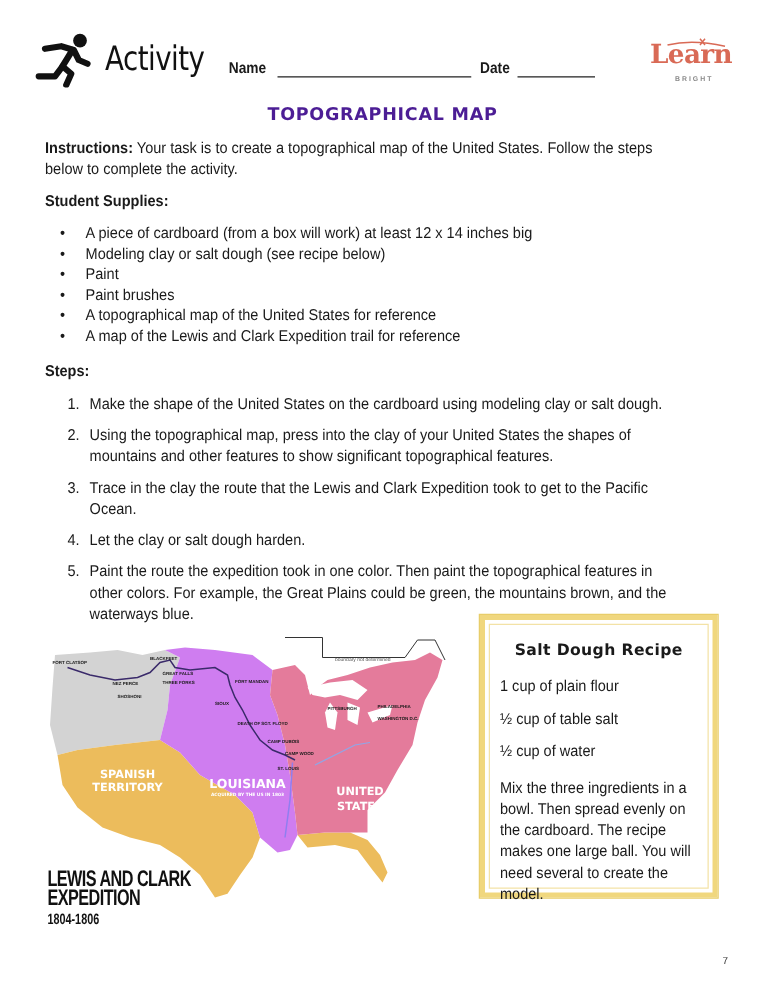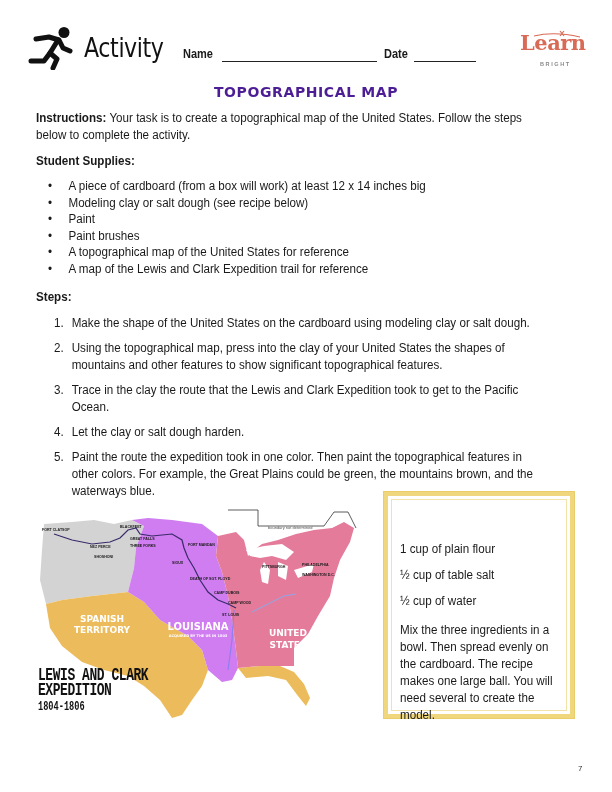--- a/index.html
+++ b/index.html
@@ -45,21 +45,21 @@
   .recipe { left: 384px; top: 492px; width: 190px; height: 226px; border: 4px solid #f0d77e; box-sizing: border-box;
             outline: 1px solid #e8cd6a; }
   .recipe-inner { position: absolute; left: 3px; top: 3px; right: 3px; bottom: 3px; border: 1px solid #f3e2a6; }
   .recipe-title { left: 0; top: 16px; width: 100%; text-align: center; font-family: "DejaVu Sans", sans-serif; font-size: 12.5px;
                   font-weight: bold; letter-spacing: 0.3px; color: #1a1a1a; }
   .recipe-line { left: 12px; font-size: 12.5px; transform: scaleX(0.93); transform-origin: left top; }
   .recipe-desc { left: 12px; top: 126px; width: 180px; font-size: 12.5px; line-height: 17px; transform: scaleX(0.93); transform-origin: left top; }
 
   
   .map { left: 32px; top: 500px; width: 345px; height: 225px; }
-  .map-caption { left: 38px; top: 668px; font-family: Liberation Mono, monospace; font-weight: bold; color: #111; }
+  .map-caption { left: 38px; top: 696px; font-family: Liberation Sans, sans-serif; font-weight: bold; color: #111; }
   .cap1 { font-size: 18px; line-height: 15px; letter-spacing: -0.6px; transform: scaleX(0.72); transform-origin: left top; white-space: nowrap; }
   .cap3 { font-size: 12px; line-height: 12px; transform: scaleX(0.72); transform-origin: left top; margin-top: 3px; }
 
   .page-num { left: 578px; top: 764px; font-size: 8px; color: #333; }
 </style>
 </head>
 <body>
 
 <svg class="abs runner" viewBox="0 0 50 44">
   <circle cx="37" cy="6.5" r="5.5" fill="#111"></circle>
@@ -157,19 +157,20 @@
   </g>
 </svg>
 <div class="abs map-caption">
   <div class="cap1">LEWIS AND CLARK</div>
   <div class="cap1">EXPEDITION</div>
   <div class="cap3">1804-1806</div>
 </div>
 
 <div class="abs recipe">
   <div class="recipe-inner"></div>
+  <div class="abs recipe-title">Salt Dough Recipe</div>
   <div class="abs recipe-line" style="top:46px">1 cup of plain flour</div>
   <div class="abs recipe-line" style="top:72px">½ cup of table salt</div>
   <div class="abs recipe-line" style="top:98px">½ cup of water</div>
   <div class="abs recipe-desc">Mix the three ingredients in a bowl. Then spread evenly on the cardboard. The recipe makes one large ball. You will need several to create the model.</div>
 </div>
 
 <div class="abs page-num">7</div>
 
 </body></html>

